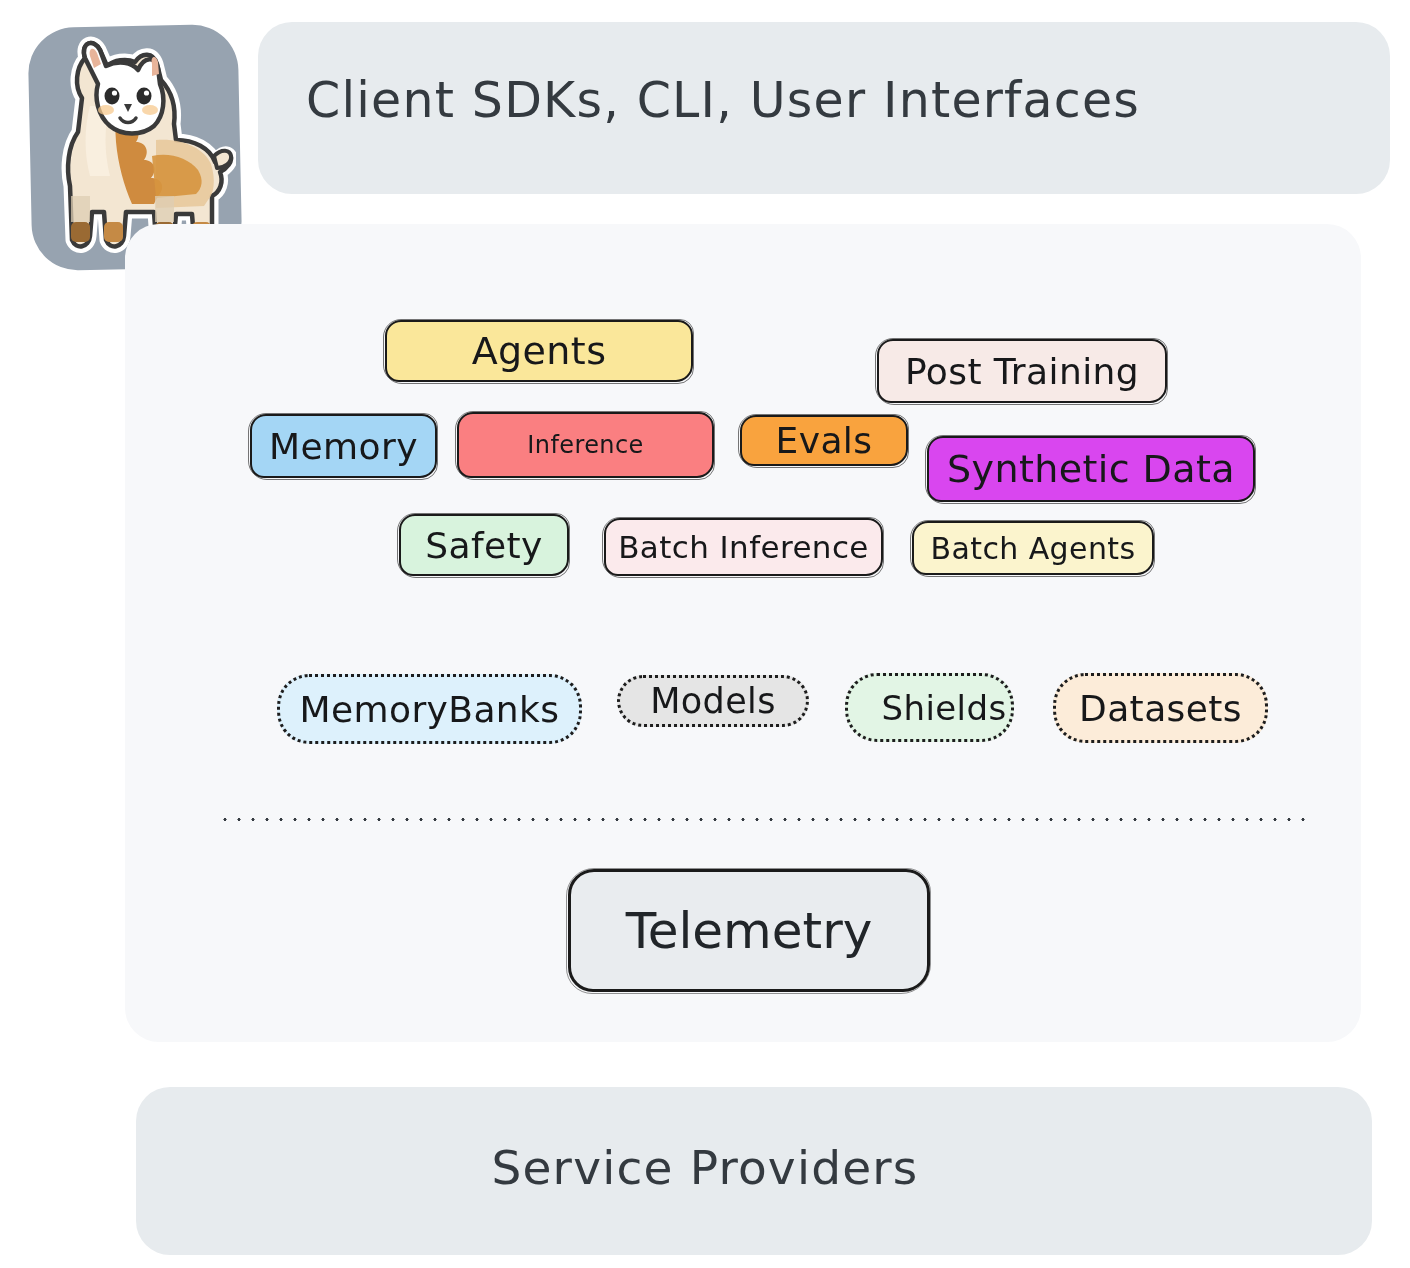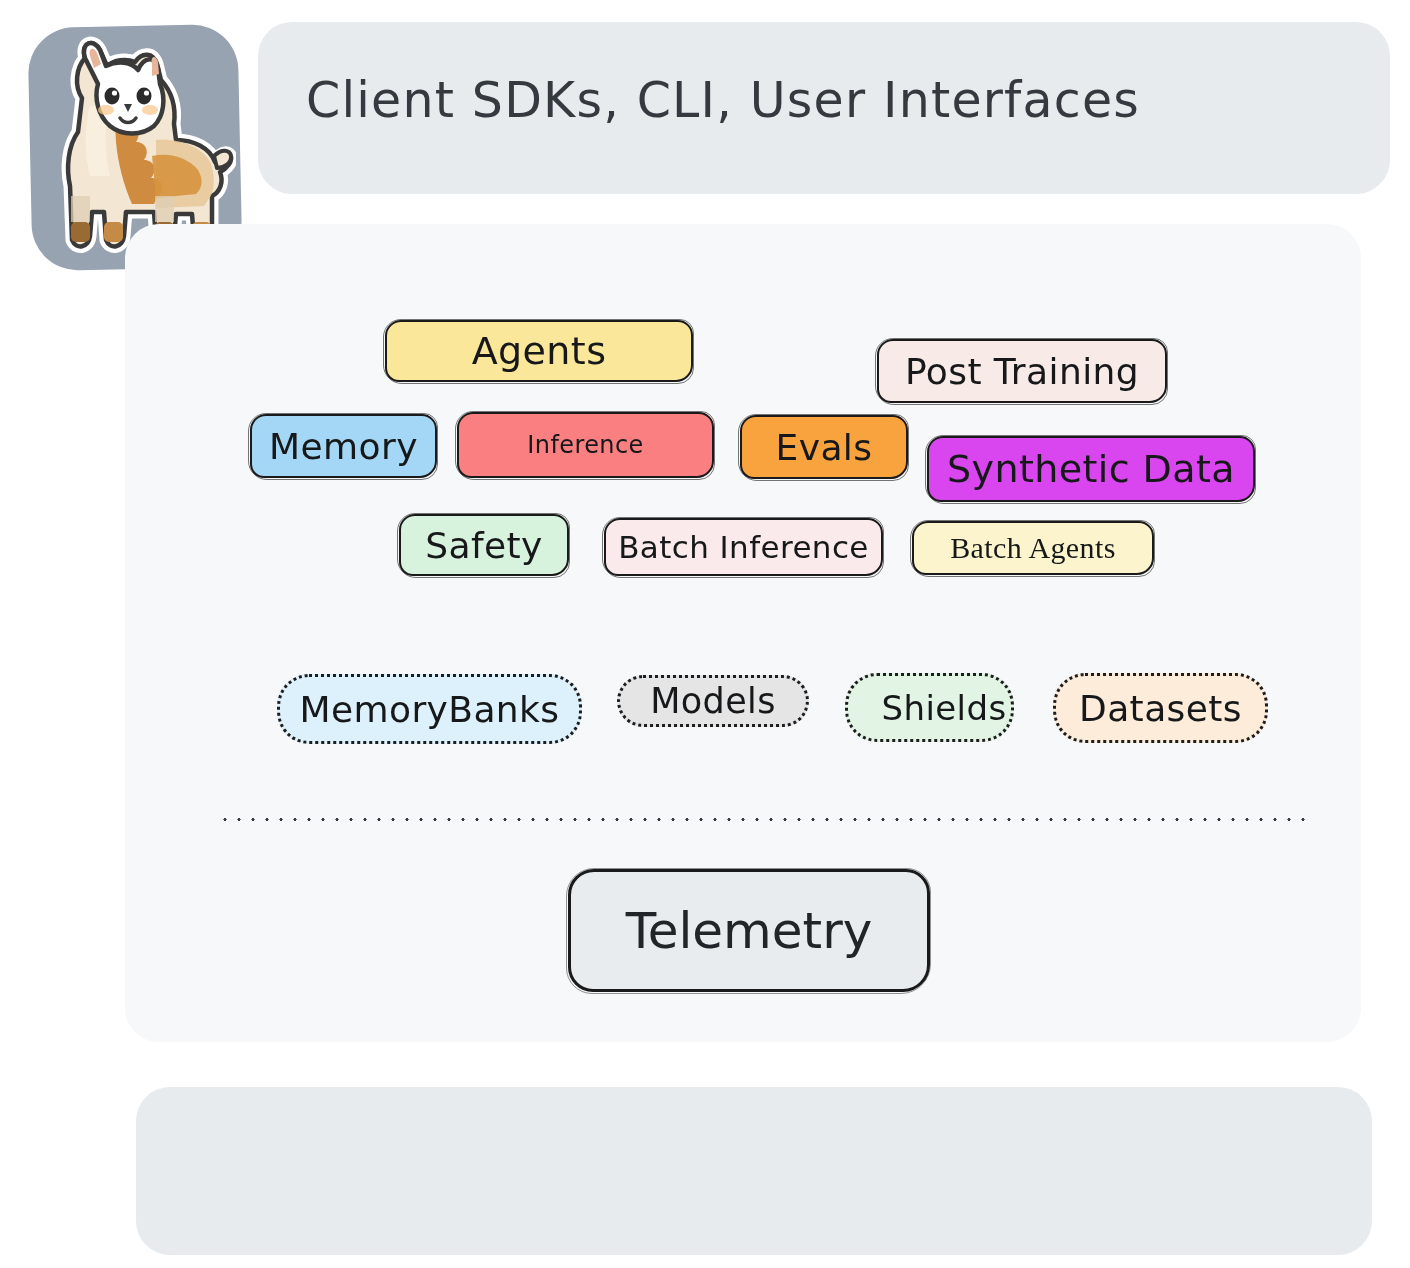--- a/index.html
+++ b/index.html
@@ -240,33 +240,33 @@
       </div>
       <div class="node" style="left: 877px; top: 315px; width: 290px; height: 64px; background: rgb(247, 234, 231); font-size: 36px; margin-top: 24px;">
         <span>Post Training</span>
       </div>
       <div class="node" style="left: 250px; top: 414px; width: 187px; height: 64px; background: rgb(164, 214, 245); font-size: 36px;">
         <span>Memory</span>
       </div>
       <div class="node" style="left: 457px; top: 412px; width: 257px; height: 66px; background: rgb(250, 127, 129); font-size: 24px;">
         <span>Inference</span>
       </div>
-      <div class="node" style="left: 740px; top: 415px; width: 168px; height: 64px; background: rgb(249, 163, 62); font-size: 36px;">
+      <div class="node" style="left: 740px; top: 415px; width: 168px; height: 51px; background: rgb(249, 163, 62); font-size: 36px;">
         <span>Evals</span>
       </div>
       <div class="node" style="left: 927px; top: 436px; width: 328px; height: 66px; background: #d946ef; font-size: 38px;">
         <span>Synthetic Data</span>
       </div>
       <div class="node" style="left: 399px; top: 514px; width: 170px; height: 62px; background: rgb(216, 243, 221); font-size: 36px;">
         <span>Safety</span>
       </div>
       <div class="node" style="left: 604px; top: 518px; width: 279px; height: 58px; background: rgb(251, 234, 236); font-size: 31px;">
         <span>Batch Inference</span>
       </div>
-      <div class="node" style="left: 912px; top: 521px; width: 242px; height: 54px; background: rgb(251, 244, 205); font-size: 30px; font-family: Liberation Serif, serif;">
+      <div class="node" style="left: 912px; top: 521px; width: 242px; height: 54px; background: rgb(251, 244, 205); font-size: 30px;">
         <span>Batch Agents</span>
       </div>
     </div>
 
   <div id="resource-nodes">
       <div class="node dotted" style="left: 277px; top: 674px; width: 305px; height: 70px; background: rgb(221, 241, 252); font-size: 36px;">
         <span>MemoryBanks</span>
       </div>
       <div class="node dotted" style="left: 617px; top: 675px; width: 192px; height: 52px; background: #e5e5e5; font-size: 35px;">
         <span>Models</span>
@@ -279,14 +279,15 @@
       </div>
     </div>
 
   <div id="divider"></div>
 
   <div id="telemetry">
     <span>Telemetry</span>
   </div>
 
   <div class="panel" id="footer-panel"></div>
+  <div class="panel-title" id="footer-title">Service Providers</div>
 
 </div>
 
 </body></html>

